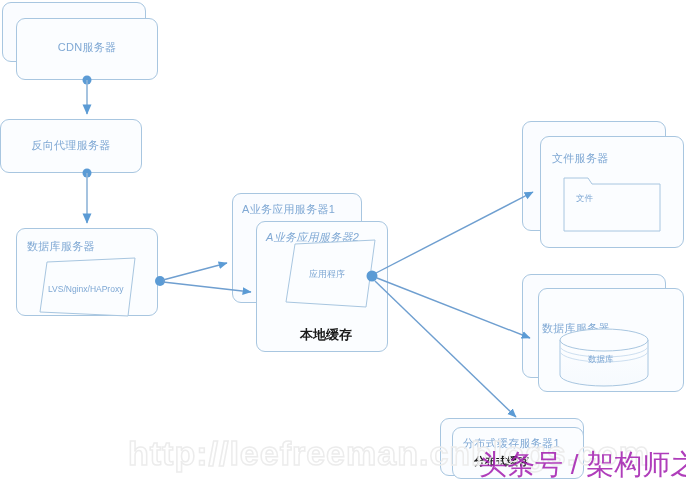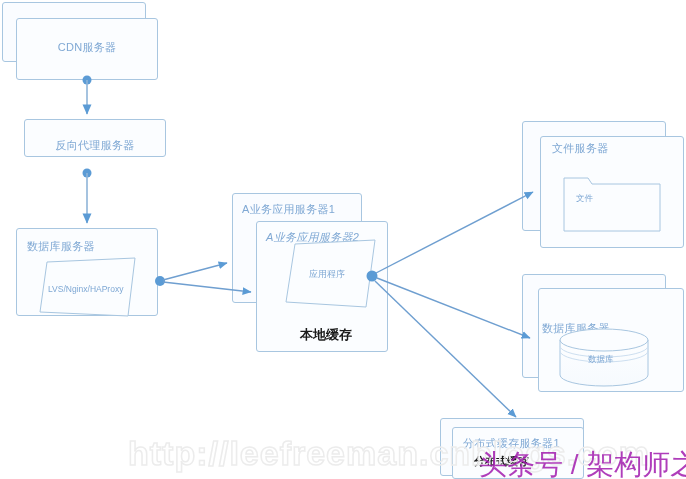--- a/index.html
+++ b/index.html
@@ -21,21 +21,21 @@
     position: absolute;
     left: 0;
     top: 0;
     width: 686px;
     height: 479px;
   }
   .node {
     position: absolute;
     box-sizing: border-box;
     border: 1px solid #a8c6e0;
-    border-radius: 3px;
+    border-radius: 9px;
     background: #fbfdff;
   }
   .node.back {
     background: #fafcff;
   }
   .node-label {
     position: absolute;
     color: #7fa8d4;
     font-size: 11px;
     letter-spacing: 0.3px;
@@ -77,39 +77,39 @@
 </head>
 <body>
 
 <div id="canvas">
 
   <div class="node back" style="left:2px; top:2px; width:144px; height:60px;"></div>
   <div class="node" style="left:16px; top:18px; width:142px; height:62px;">
     <div class="node-label label-center" style="top:21px;">CDN服务器</div>
   </div>
 
-  <div class="node" style="left:24px; top:119px; width:142px; height:38px;padding-left:32px;">
+  <div class="node" style="left:0; top:119px; width:142px; height:54px;padding-left:32px;">
     <div class="node-label label-center" style="top:18px;">反向代理服务器</div>
   </div>
 
   <div class="node" style="left:16px; top:228px; width:142px; height:88px;">
     <div class="node-label" style="left:10px; top:10px;">数据库服务器</div>
   </div>
 
   <div class="node back" style="left:232px; top:193px; width:130px; height:110px;">
     <div class="node-label" style="left:9px; top:8px;">A业务应用服务器1</div>
   </div>
   <div class="node" style="left:256px; top:221px; width:132px; height:131px;">
     <div class="node-label" style="left:9px; top:8px;font-style:italic;">A业务应用服务器2</div>
     <div class="bold-black" style="left:43px; top:104px;">本地缓存</div>
   </div>
 
   <div class="node back" style="left:522px; top:121px; width:144px; height:110px;"></div>
   <div class="node" style="left:540px; top:136px; width:144px; height:112px;">
-    <div class="node-label" style="left:11px; top:4px;text-align:right;">文件服务器</div>
+    <div class="node-label" style="left:11px; top:14px;text-align:right;">文件服务器</div>
   </div>
 
   <div class="node back" style="left:522px; top:274px; width:144px; height:104px;"></div>
   <div class="node" style="left:538px; top:288px; width:146px; height:104px;">
     <div class="node-label" style="left:3px; top:8px;margin-top:24px;">数据库服务器</div>
   </div>
 
   <div class="node back" style="left:440px; top:418px; width:144px; height:58px;"></div>
   <div class="node" style="left:452px; top:427px; width:132px; height:52px;">
     <div class="node-label" style="left:10px; top:8px;">分布式缓存服务器1</div>

